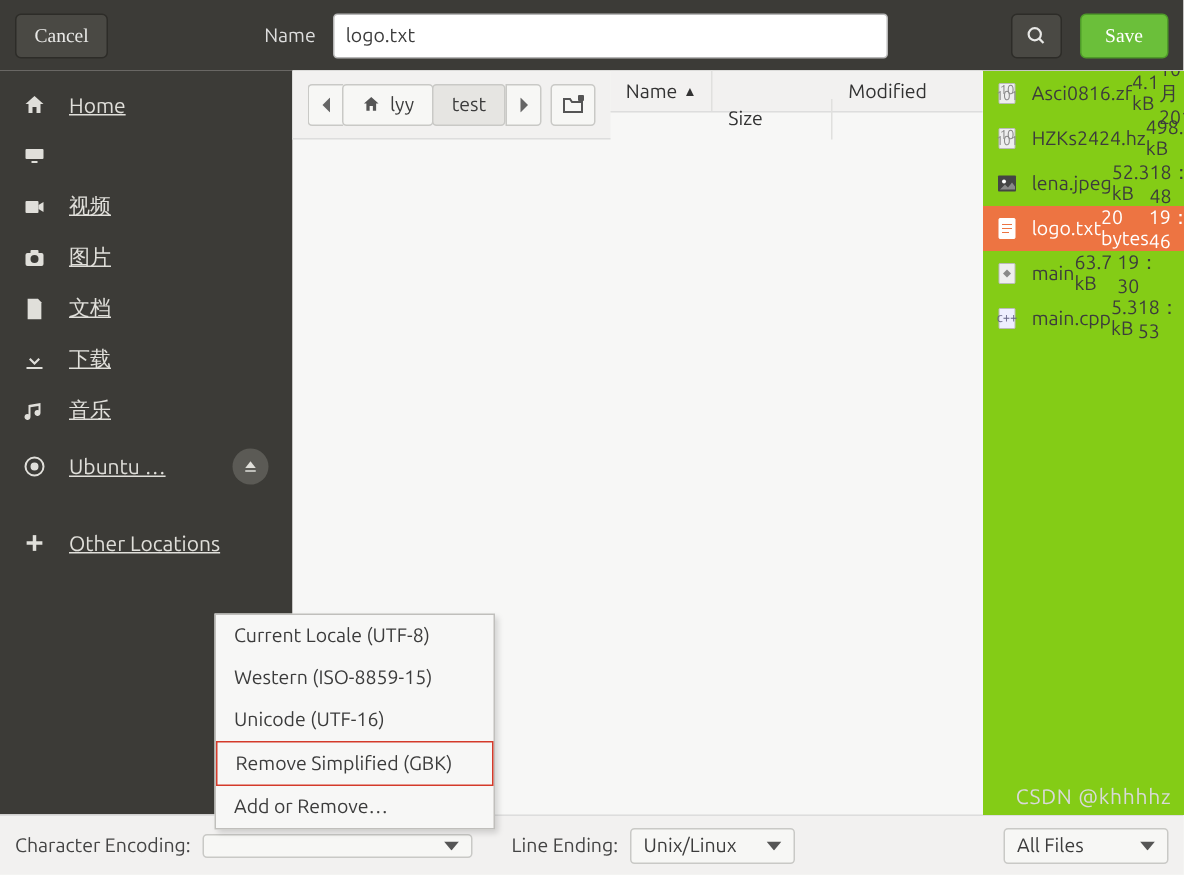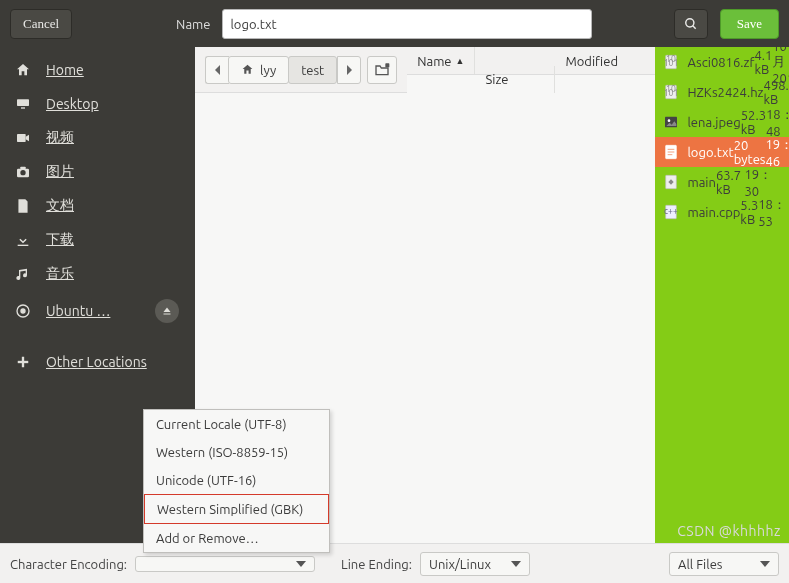--- a/index.html
+++ b/index.html
@@ -100,21 +100,20 @@
         </span>
       <span class="side-label">Home</span>
     </div>
     <div class="side-item">
       <span class="side-icon">
           <svg width="16" height="16" viewBox="0 0 24 24" fill="#e0dfda">
             <rect x="3" y="5" width="18" height="10" rx="1"></rect>
             <rect x="9" y="17" width="6" height="2"></rect>
           </svg>
         </span>
-      <span class="side-label">Desktop</span>
     </div>
     <div class="side-item">
       <span class="side-icon">
           <svg width="16" height="16" viewBox="0 0 24 24" fill="#e0dfda">
             <rect x="3" y="6" width="13" height="12" rx="1"></rect>
             <path d="M16 10l5-3v10l-5-3z"></path>
           </svg>
         </span>
       <span class="side-label">视频</span>
     </div>
@@ -317,17 +316,17 @@
     <svg width="10" height="6" viewBox="0 0 10 6" fill="#555">
         <path d="M0 0h10L5 6z"></path>
       </svg>
   </div>
 </div>
 
 <div class="menu" id="enc-menu">
     <div class="menu-item">Current Locale (UTF-8)</div>
     <div class="menu-item">Western (ISO-8859-15)</div>
     <div class="menu-item">Unicode (UTF-16)</div>
-    <div class="menu-item highlight">Western Simplified (GBK)</div>
+    <div class="menu-item highlight">Remove Simplified (GBK)</div>
     <div class="menu-item">Add or Remove…</div>
   </div>
 
 <div class="watermark">CSDN @khhhhz</div>
 
 </body></html>

